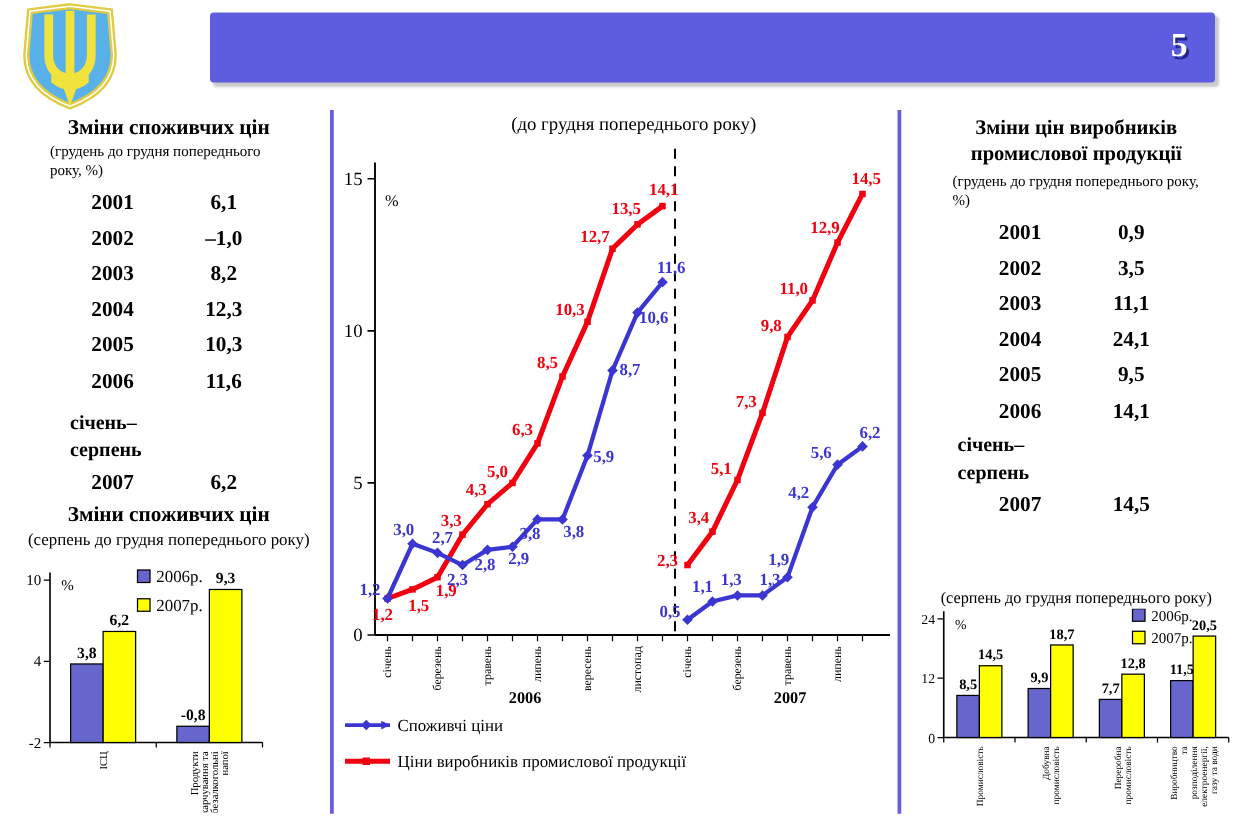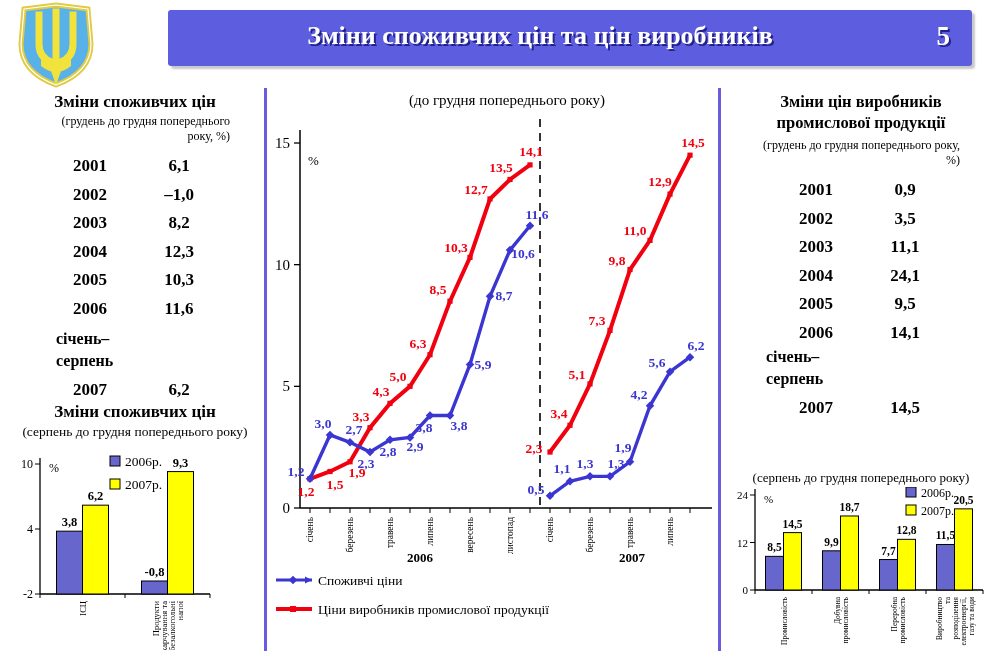--- a/index.html
+++ b/index.html
@@ -15,28 +15,28 @@
     text-shadow:2px 2px 0 #22228a;}
   .emblem{position:absolute;left:12px;top:2px;}
   
   .vsep{position:absolute;top:88px;width:3px;height:563px;background:#6a5ce0;}
   .vsep-left{left:264px;} .vsep-right{left:718px;}
   
   .panel{position:absolute;top:92px;height:561px;}
   .panel-left{left:12px;width:246px;}
   .panel-right{left:722px;width:266px;padding-left:12px;}
   .p-title{position:absolute;left:0;right:0;text-align:center;font-weight:bold;margin:0;}
-  .p-sub{position:absolute;left:0;right:0;text-align:right;font-size:12px;margin:0;line-height:1.25;}
+  .p-sub{position:absolute;left:0;right:0;text-align:left;font-size:12px;margin:0;line-height:1.25;}
   #lp-title{top:0;font-size:17px;}
   #lp-sub{top:22px;padding:0 28px;}
   #rp-title{top:0;font-size:16.5px;line-height:1.25;padding:0 10px;}
   #rp-sub{top:46px;padding:0 40px;}
   .yeartable{position:absolute;left:0;right:0;}
   #lp-table{top:60px;} #rp-table{top:84px;}
-  .yrow{display:flex;justify-content:center;gap:40px;height:28.5px;align-items:center;
+  .yrow{display:flex;justify-content:center;gap:40px;height:28.5px;
         font-size:17px;font-weight:bold;}
   .yr{width:48px;text-align:center;}
   .val{width:50px;text-align:center;}
   .period{position:absolute;left:0;right:0;font-weight:bold;font-size:16px;}
   #lp-period{top:238px;} #rp-period{top:256px;}
   .pline{margin-left:44px;height:22px;}
   .period .yrow{margin-top:2px;}
   .c-title{position:absolute;left:0;right:0;text-align:center;font-weight:bold;margin:0;}
   #lp-chart-title{top:310px;font-size:17px;}
   #lp-chart-sub{top:332px;font-size:13.5px;}
@@ -55,21 +55,20 @@
   <g stroke="#f2e23c" stroke-width="7" fill="none" stroke-linecap="square">
     <path d="M27 13 V42 Q27 56 40 60"></path>
     <path d="M61 13 V42 Q61 56 48 60"></path>
     <path d="M44 10 V60"></path>
   </g>
   <path d="M29 57 Q44 69 59 57 L59 64 Q44 76 29 64 Z" fill="#f2e23c"></path>
   <path d="M39 69 L44 83 L49 69 Z" fill="#f2e23c"></path>
 </svg>
 
 <div class="header-bar">
-  <div class="header-title">Зміни споживчих цін та цін виробників</div>
   <div class="page-number">5</div>
 </div>
 
 <div class="vsep vsep-left"></div>
 <div class="vsep vsep-right"></div>
 
 <section class="panel panel-left">
   <h2 class="p-title" id="lp-title">Зміни споживчих цін</h2>
   <p class="p-sub" id="lp-sub">(грудень до грудня попереднього року, %)</p>
 

